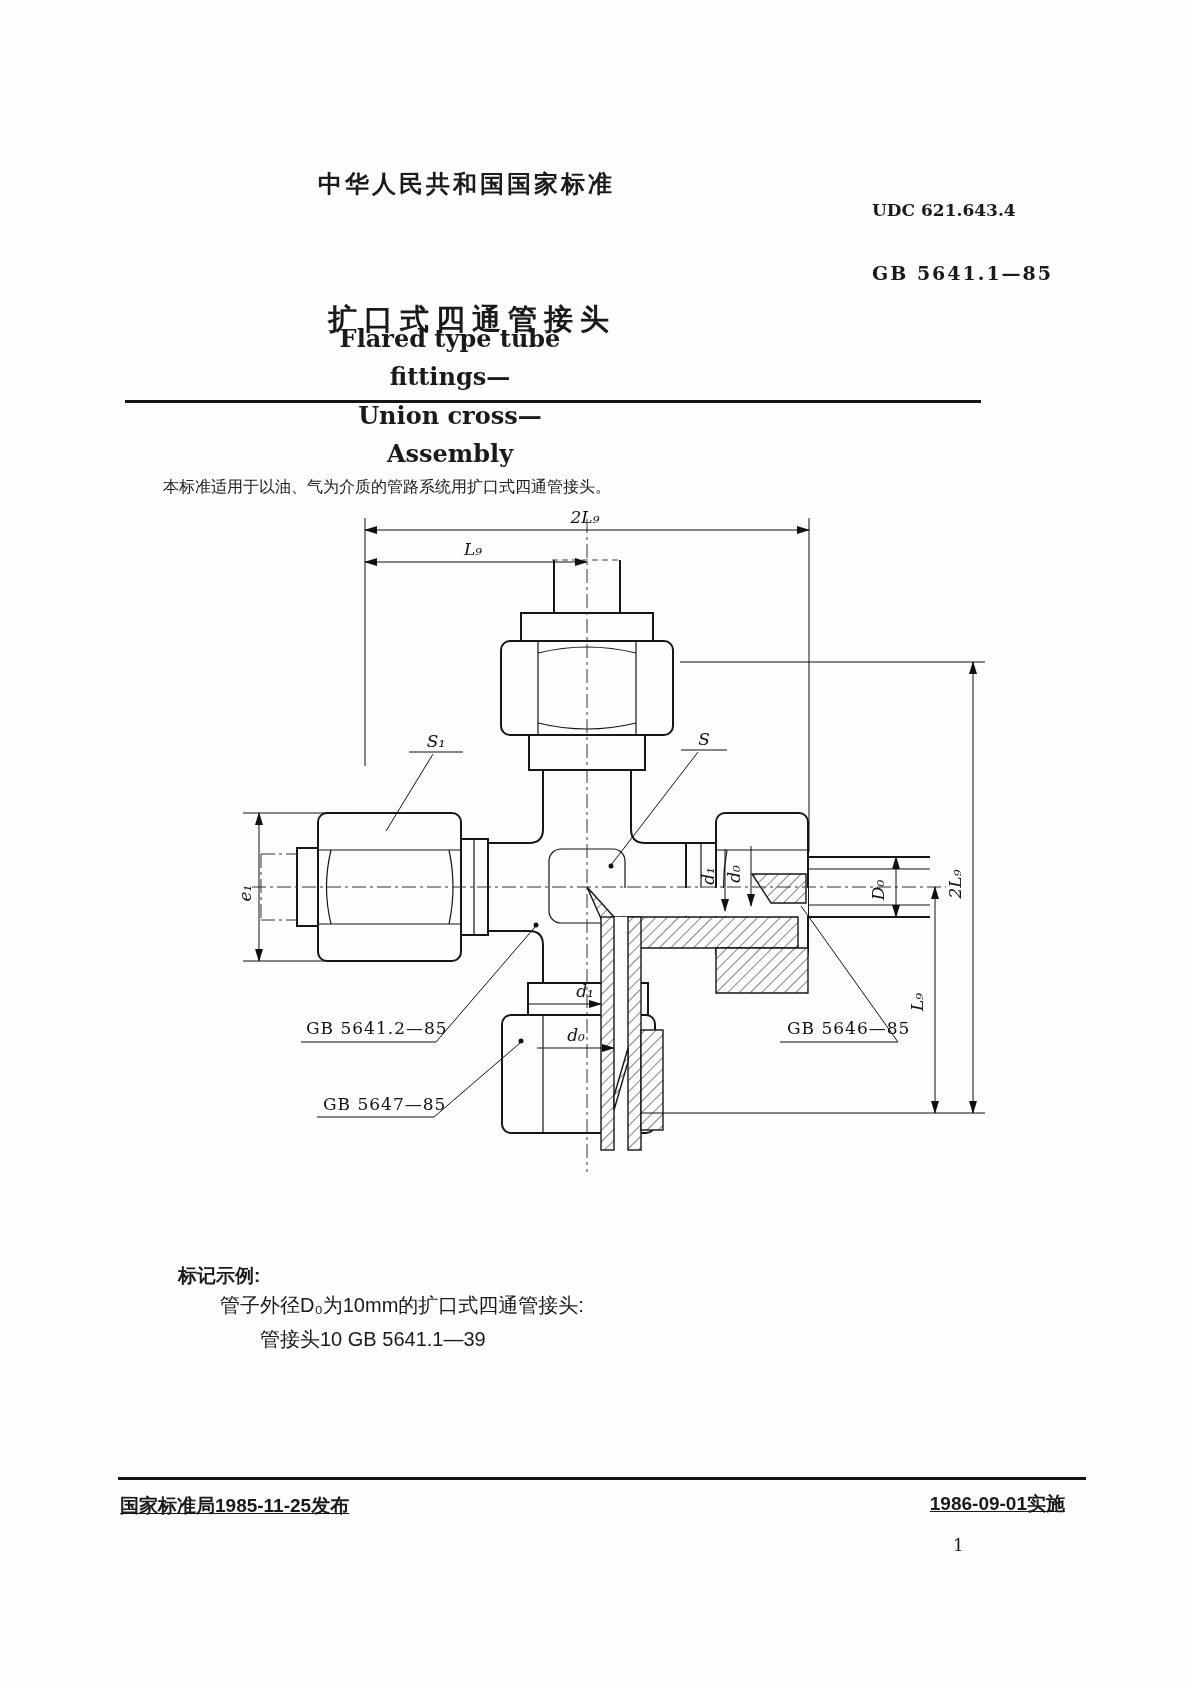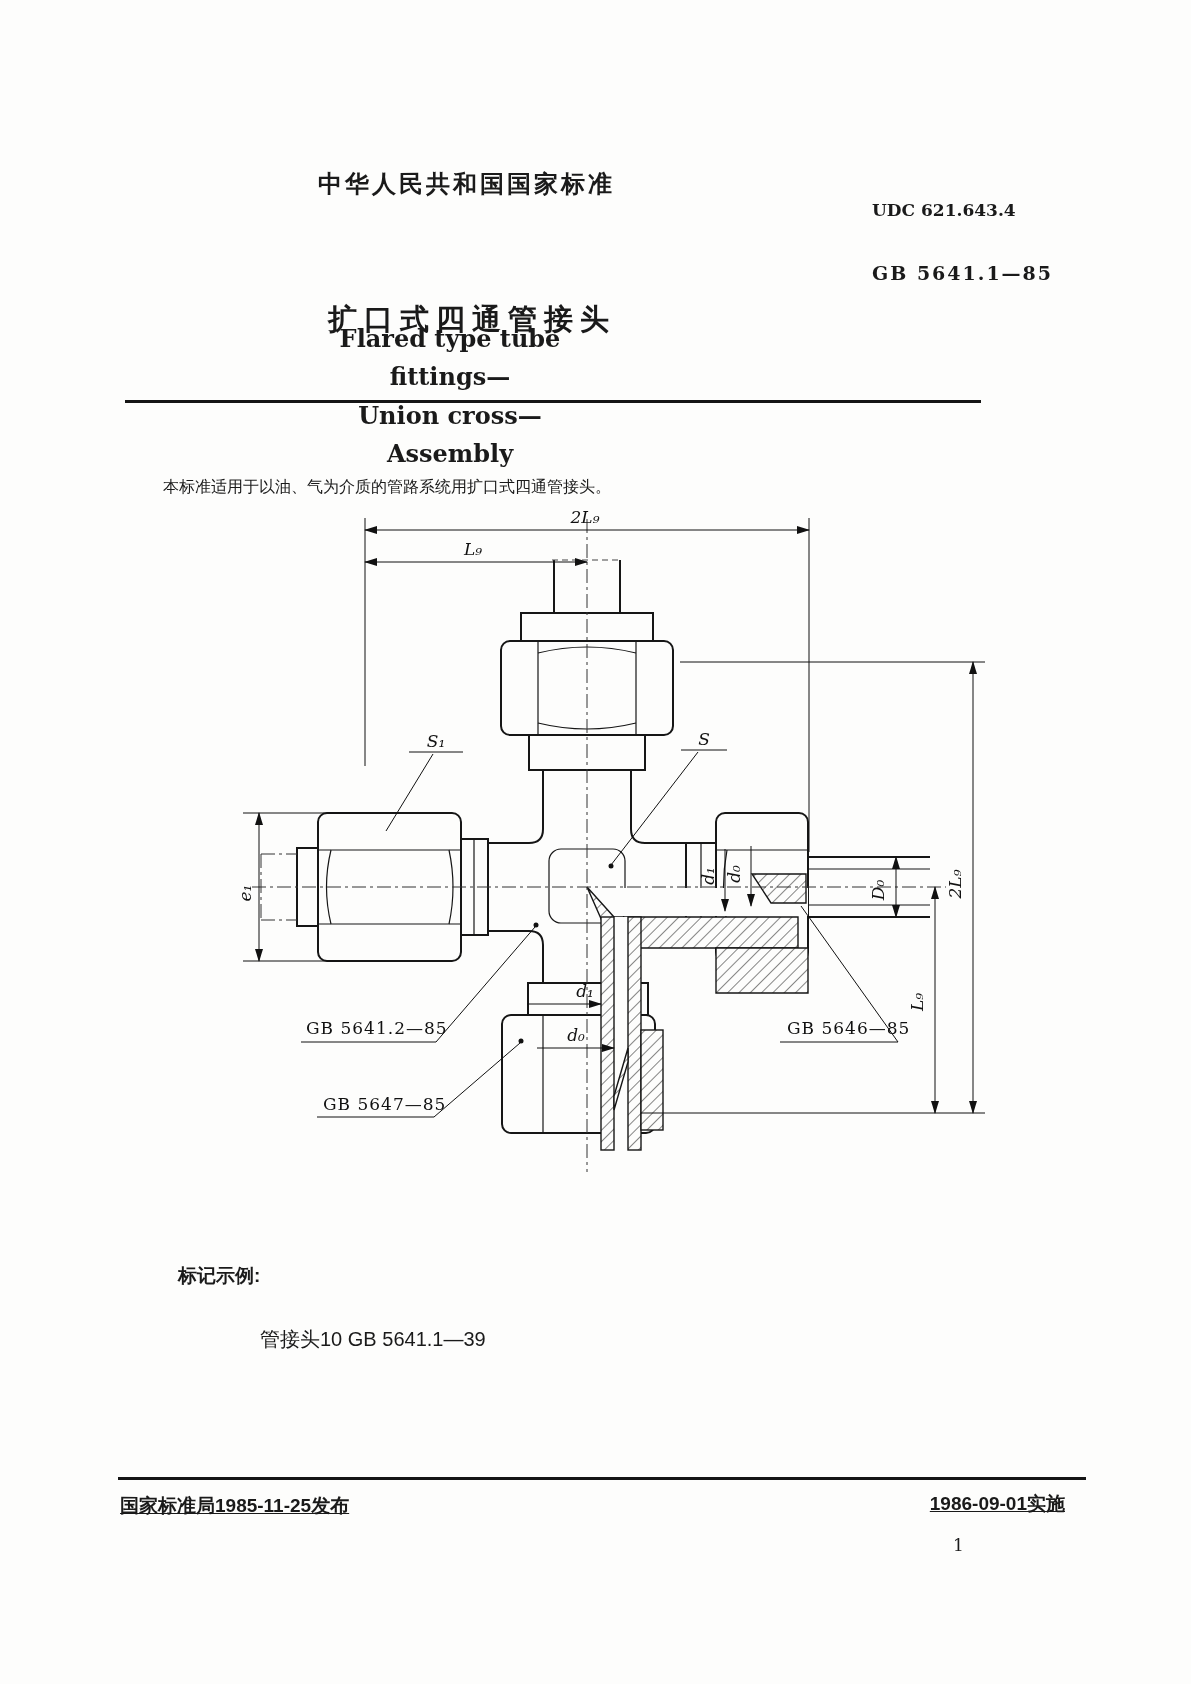--- a/index.html
+++ b/index.html
@@ -168,20 +168,21 @@
       <text class="ref-label" x="323" y="1110">GB 5647—85</text>
       <path class="leader" d="M317 1117 H434 M434 1117 L520 1043"></path>
       <circle class="dot" cx="521" cy="1041" r="2.5"></circle>
 
       <text class="ref-label" x="787" y="1034">GB 5646—85</text>
       <path class="leader" d="M780 1042 H898 M898 1042 L801 906"></path>
     </g>
   </svg>
 
   <div class="abs example-h" style="left:178px;top:1263px;font-weight:bold;">标记示例:</div>
+  <div class="abs example-l" style="left:220px;top:1292px;">管子外径D₀为10mm的扩口式四通管接头:</div>
   <div class="abs example-l" style="left:260px;top:1326px;">管接头10   GB 5641.1—39</div>
 
   <div class="abs rule" style="left:118px;top:1477px;width:968px;"></div>
   <div class="abs footer-text" style="left:120px;top:1493px;">国家标准局1985-11-25发布</div>
   <div class="abs footer-text" style="left:815px;top:1491px;width:250px;text-align:right;">1986-09-01实施</div>
   <div class="abs pageno" style="left:953px;top:1535px;">1</div>
 
 </div>
 
 </body></html>

